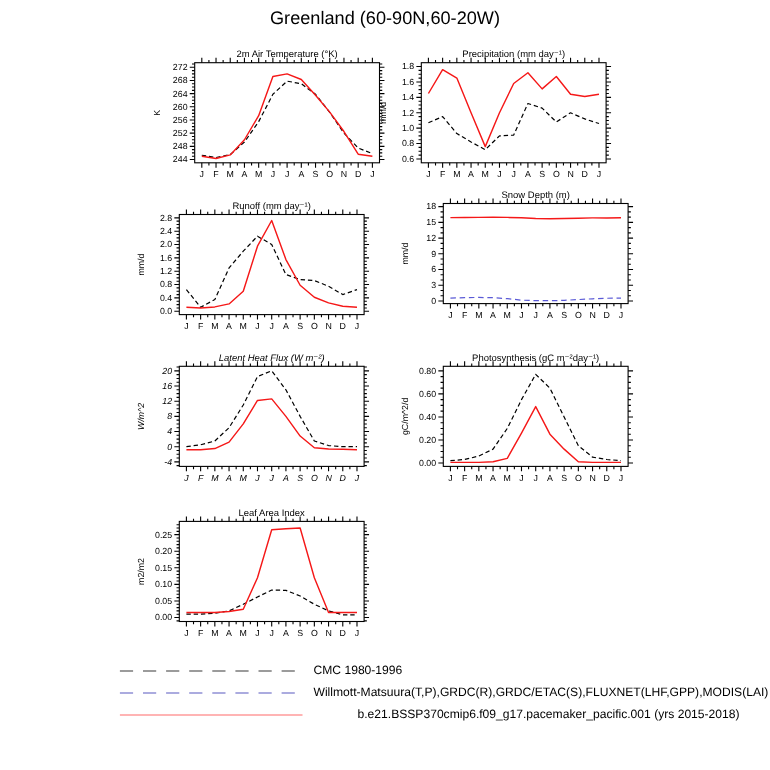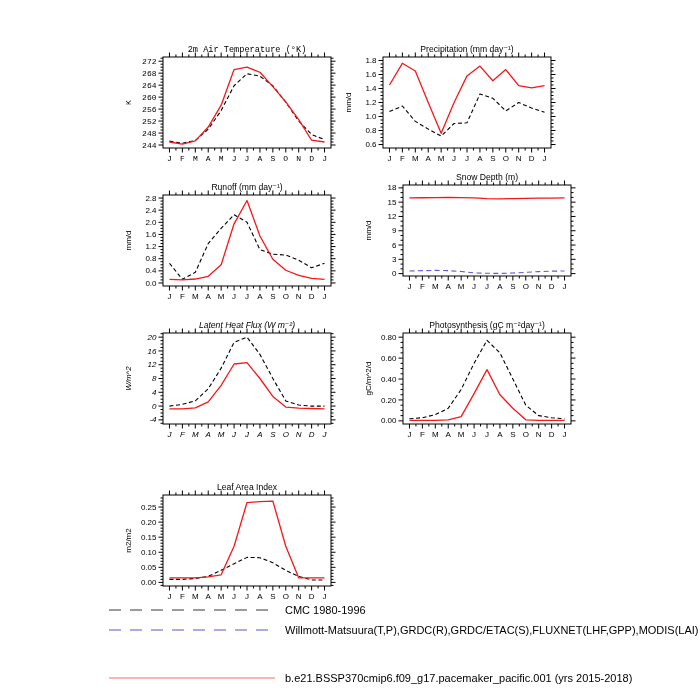--- a/index.html
+++ b/index.html
@@ -15,22 +15,23 @@
   .panel svg text{fill:#000;}
   .legend-row{
     position:absolute;left:107px;display:flex;align-items:center;height:20px;
   }
   .legend-label{font-size:11px;margin-left:8px;white-space:nowrap;}
 </style>
 </head>
 <body>
 
 <div id="figure">
+  <div id="figure-title">Greenland (60-90N,60-20W)</div>
 
-  <div class="panel" style="left:118px;top:43px;font-family:Liberation Mono, monospace;"><svg width="240" height="130" viewBox="0 0 240 130">
+  <div class="panel" style="left:132px;top:43px;"><svg width="240" height="130" viewBox="0 0 240 130">
         <text x="129" y="9" text-anchor="middle" font-size="8.6">2m Air Temperature (°K)</text>
         <text x="13" y="59.5" text-anchor="middle" font-size="8" transform="rotate(-90 13 59.5)">K</text>
         <rect x="45" y="14" width="168" height="91" fill="none" stroke="#000000" stroke-width="1"></rect>
         <line x1="51.46153846153846" y1="105" x2="51.46153846153846" y2="109.5" stroke="#000000" stroke-width="1"></line>
         <line x1="51.46153846153846" y1="14" x2="51.46153846153846" y2="9.5" stroke="#000000" stroke-width="1"></line>
         <text x="51.46153846153846" y="118" text-anchor="middle" font-size="8">J</text>
         <line x1="64.38461538461539" y1="105" x2="64.38461538461539" y2="109.5" stroke="#000000" stroke-width="1"></line>
         <line x1="64.38461538461539" y1="14" x2="64.38461538461539" y2="9.5" stroke="#000000" stroke-width="1"></line>
         <text x="64.38461538461539" y="118" text-anchor="middle" font-size="8">F</text>
         <line x1="77.3076923076923" y1="105" x2="77.3076923076923" y2="109.5" stroke="#000000" stroke-width="1"></line>
@@ -772,21 +773,21 @@
         <line x1="213" y1="44.33333333333333" x2="215.5" y2="44.33333333333333" stroke="#000000" stroke-width="1"></line>
         <line x1="45" y1="33.8735632183908" x2="42.5" y2="33.8735632183908" stroke="#000000" stroke-width="1"></line>
         <line x1="213" y1="33.8735632183908" x2="215.5" y2="33.8735632183908" stroke="#000000" stroke-width="1"></line>
         <line x1="45" y1="28.643678160919535" x2="42.5" y2="28.643678160919535" stroke="#000000" stroke-width="1"></line>
         <line x1="213" y1="28.643678160919535" x2="215.5" y2="28.643678160919535" stroke="#000000" stroke-width="1"></line>
         <line x1="45" y1="23.41379310344827" x2="42.5" y2="23.41379310344827" stroke="#000000" stroke-width="1"></line>
         <line x1="213" y1="23.41379310344827" x2="215.5" y2="23.41379310344827" stroke="#000000" stroke-width="1"></line>
         <polyline points="51.46,99.77 64.38,98.72 77.31,95.59 90.23,89.31 103.15,70.48 116.08,44.33 129.00,21.32 141.92,33.87 154.85,60.02 167.77,86.17 180.69,96.63 193.62,98.72 206.54,99.77" fill="none" stroke="#000000" stroke-width="1.1" stroke-linejoin="round" stroke-linecap="butt" stroke-dasharray="4 2.6"></polyline>
         <polyline points="51.46,101.34 64.38,101.34 77.31,101.34 90.23,100.82 103.15,97.68 116.08,74.67 129.00,50.61 141.92,75.71 154.85,89.31 167.77,100.82 180.69,101.34 193.62,101.34 206.54,101.34" fill="none" stroke="#f51818" stroke-width="1.3" stroke-linejoin="round" stroke-linecap="butt"></polyline>
       </svg></div>
-  <div class="panel" style="left:118px;top:481px;"><svg width="240" height="130" viewBox="0 0 240 130">
+  <div class="panel" style="left:118px;top:460px;"><svg width="240" height="130" viewBox="0 0 240 130">
         <text x="129" y="9" text-anchor="middle" font-size="8.6">Leaf Area Index</text>
         <text x="13" y="59.5" text-anchor="middle" font-size="8" transform="rotate(-90 13 59.5)">m2/m2</text>
         <rect x="45" y="14" width="168" height="91" fill="none" stroke="#000000" stroke-width="1"></rect>
         <line x1="51.46153846153846" y1="105" x2="51.46153846153846" y2="109.5" stroke="#000000" stroke-width="1"></line>
         <line x1="51.46153846153846" y1="14" x2="51.46153846153846" y2="9.5" stroke="#000000" stroke-width="1"></line>
         <text x="51.46153846153846" y="118" text-anchor="middle" font-size="8">J</text>
         <line x1="64.38461538461539" y1="105" x2="64.38461538461539" y2="109.5" stroke="#000000" stroke-width="1"></line>
         <line x1="64.38461538461539" y1="14" x2="64.38461538461539" y2="9.5" stroke="#000000" stroke-width="1"></line>
         <text x="64.38461538461539" y="118" text-anchor="middle" font-size="8">F</text>
         <line x1="77.3076923076923" y1="105" x2="77.3076923076923" y2="109.5" stroke="#000000" stroke-width="1"></line>
@@ -921,19 +922,19 @@
       <line x1="2" y1="10" x2="168" y2="10" stroke-width="2" stroke="#9b9b9b" stroke-dasharray="12 9"></line>
     </svg>
     <span class="legend-label">CMC 1980-1996</span>
   </div>
   <div class="legend-row" style="top:620px;">
     <svg width="170" height="20">
       <line x1="2" y1="10" x2="168" y2="10" stroke-width="2" stroke="#ababdf" stroke-dasharray="12 9"></line>
     </svg>
     <span class="legend-label">Willmott-Matsuura(T,P),GRDC(R),GRDC/ETAC(S),FLUXNET(LHF,GPP),MODIS(LAI)</span>
   </div>
-  <div class="legend-row" style="top:668px;">
+  <div class="legend-row" style="top:640px;gap:40px;">
     <svg width="170" height="20">
       <line x1="2" y1="10" x2="168" y2="10" stroke-width="1.5" stroke="#ff9b9b"></line>
     </svg>
     <span class="legend-label">b.e21.BSSP370cmip6.f09_g17.pacemaker_pacific.001 (yrs 2015-2018)</span>
   </div>
 </div>
 
 </body></html>

